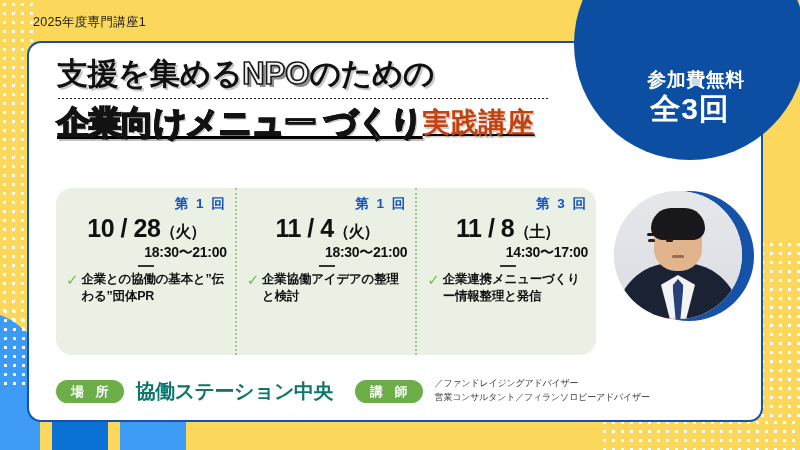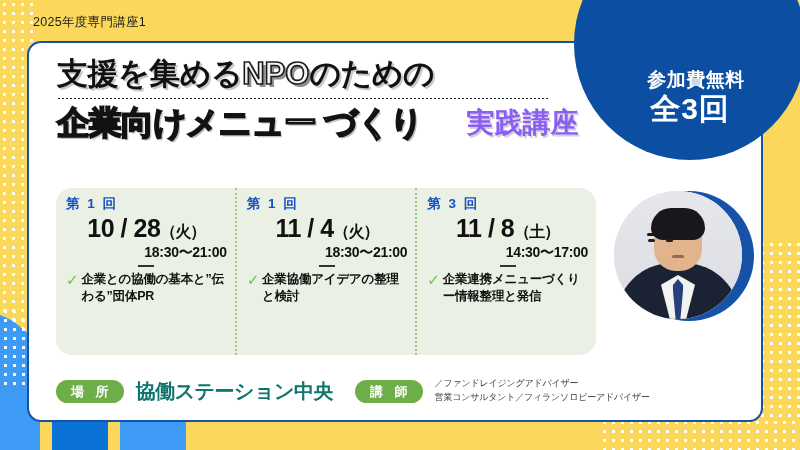--- a/index.html
+++ b/index.html
@@ -79,49 +79,48 @@
     color:#f4f4f4;
     -webkit-text-stroke:1.6px #1a1a1a;
     text-shadow:3px 3px 0 #8f8f8f;
     letter-spacing:0px;
   }
   .dotline{
     height:3px;margin:5px 0 3px 0;width:492px;
     background-image:radial-gradient(#222 1.1px, transparent 1.2px);
     background-size:4px 3px;
   }
-  .title-2row{display:flex;align-items:flex-end;gap:24px;white-space:nowrap;}
+  .title-2row{display:flex;align-items:flex-end;gap:0;white-space:nowrap;text-decoration:underline;}
   .title-2{
     font-size:33px;font-weight:bold;color:#ffffff;letter-spacing:-1px;
     -webkit-text-stroke:1.7px #121212;
     line-height:1.2;
     text-shadow:2px 2px 0 rgba(0,0,0,.25);
   }
   .title-3{
-    font-size:28px;font-weight:bold;color:#8b5cf6;letter-spacing:0px;
+    font-size:28px;font-weight:bold;color:#c2410c;letter-spacing:0px;
     line-height:1.25;padding-bottom:2px;
     text-shadow:1.5px 1.5px 0 rgba(0,0,0,.18);
-    margin-left:20px;
   }
 
   
   .sessions{
     position:absolute;left:27px;top:145px;width:540px;height:167px;
     background:#EAF1E4;border-radius:16px;box-sizing:border-box;
     display:flex;
   }
   .session{
     flex:1;box-sizing:border-box;padding:9px 8px 6px 10px;
     position:relative;
   }
   .session + .session{
     border-left:2px dotted #A8C48C;
   }
   .s-no{
-    text-align:left;font-size:13.5px;font-weight:bold;color:#1552C4;
+    text-align:right;font-size:13.5px;font-weight:bold;color:#1552C4;
     letter-spacing:2px;line-height:1.1;
   }
   .s-date{
     text-align:center;font-size:25px;font-weight:bold;color:#111;
     line-height:1.15;margin-top:2px;letter-spacing:-0.5px;white-space:nowrap;
   }
   .s-date .dow{font-size:16px;letter-spacing:-1px;}
   .s-time{
     text-align:right;font-size:14px;font-weight:bold;color:#111;
     line-height:1.2;margin-top:1px;letter-spacing:-0.3px;

